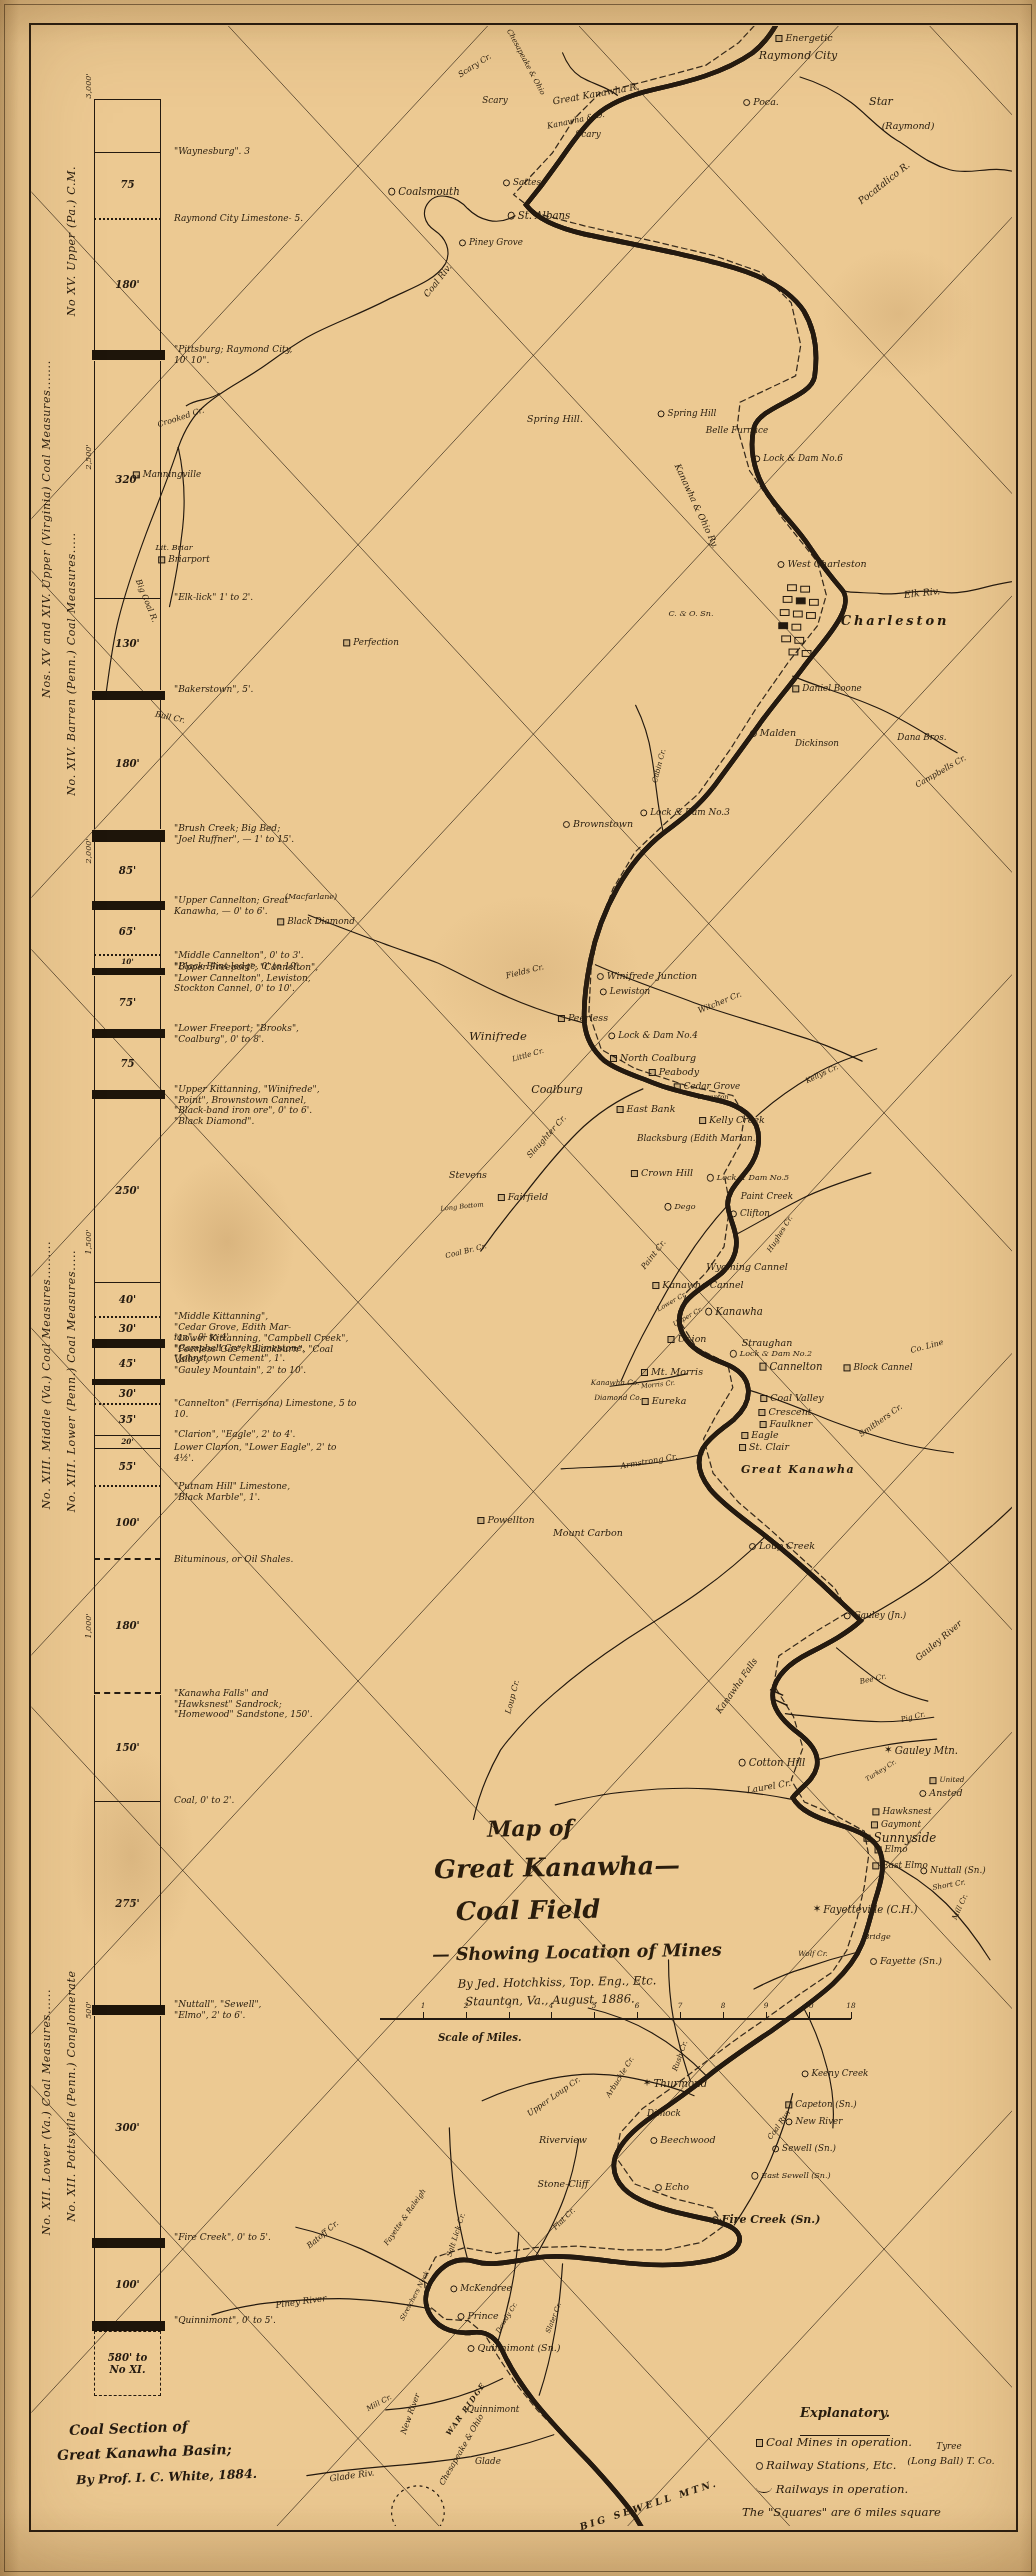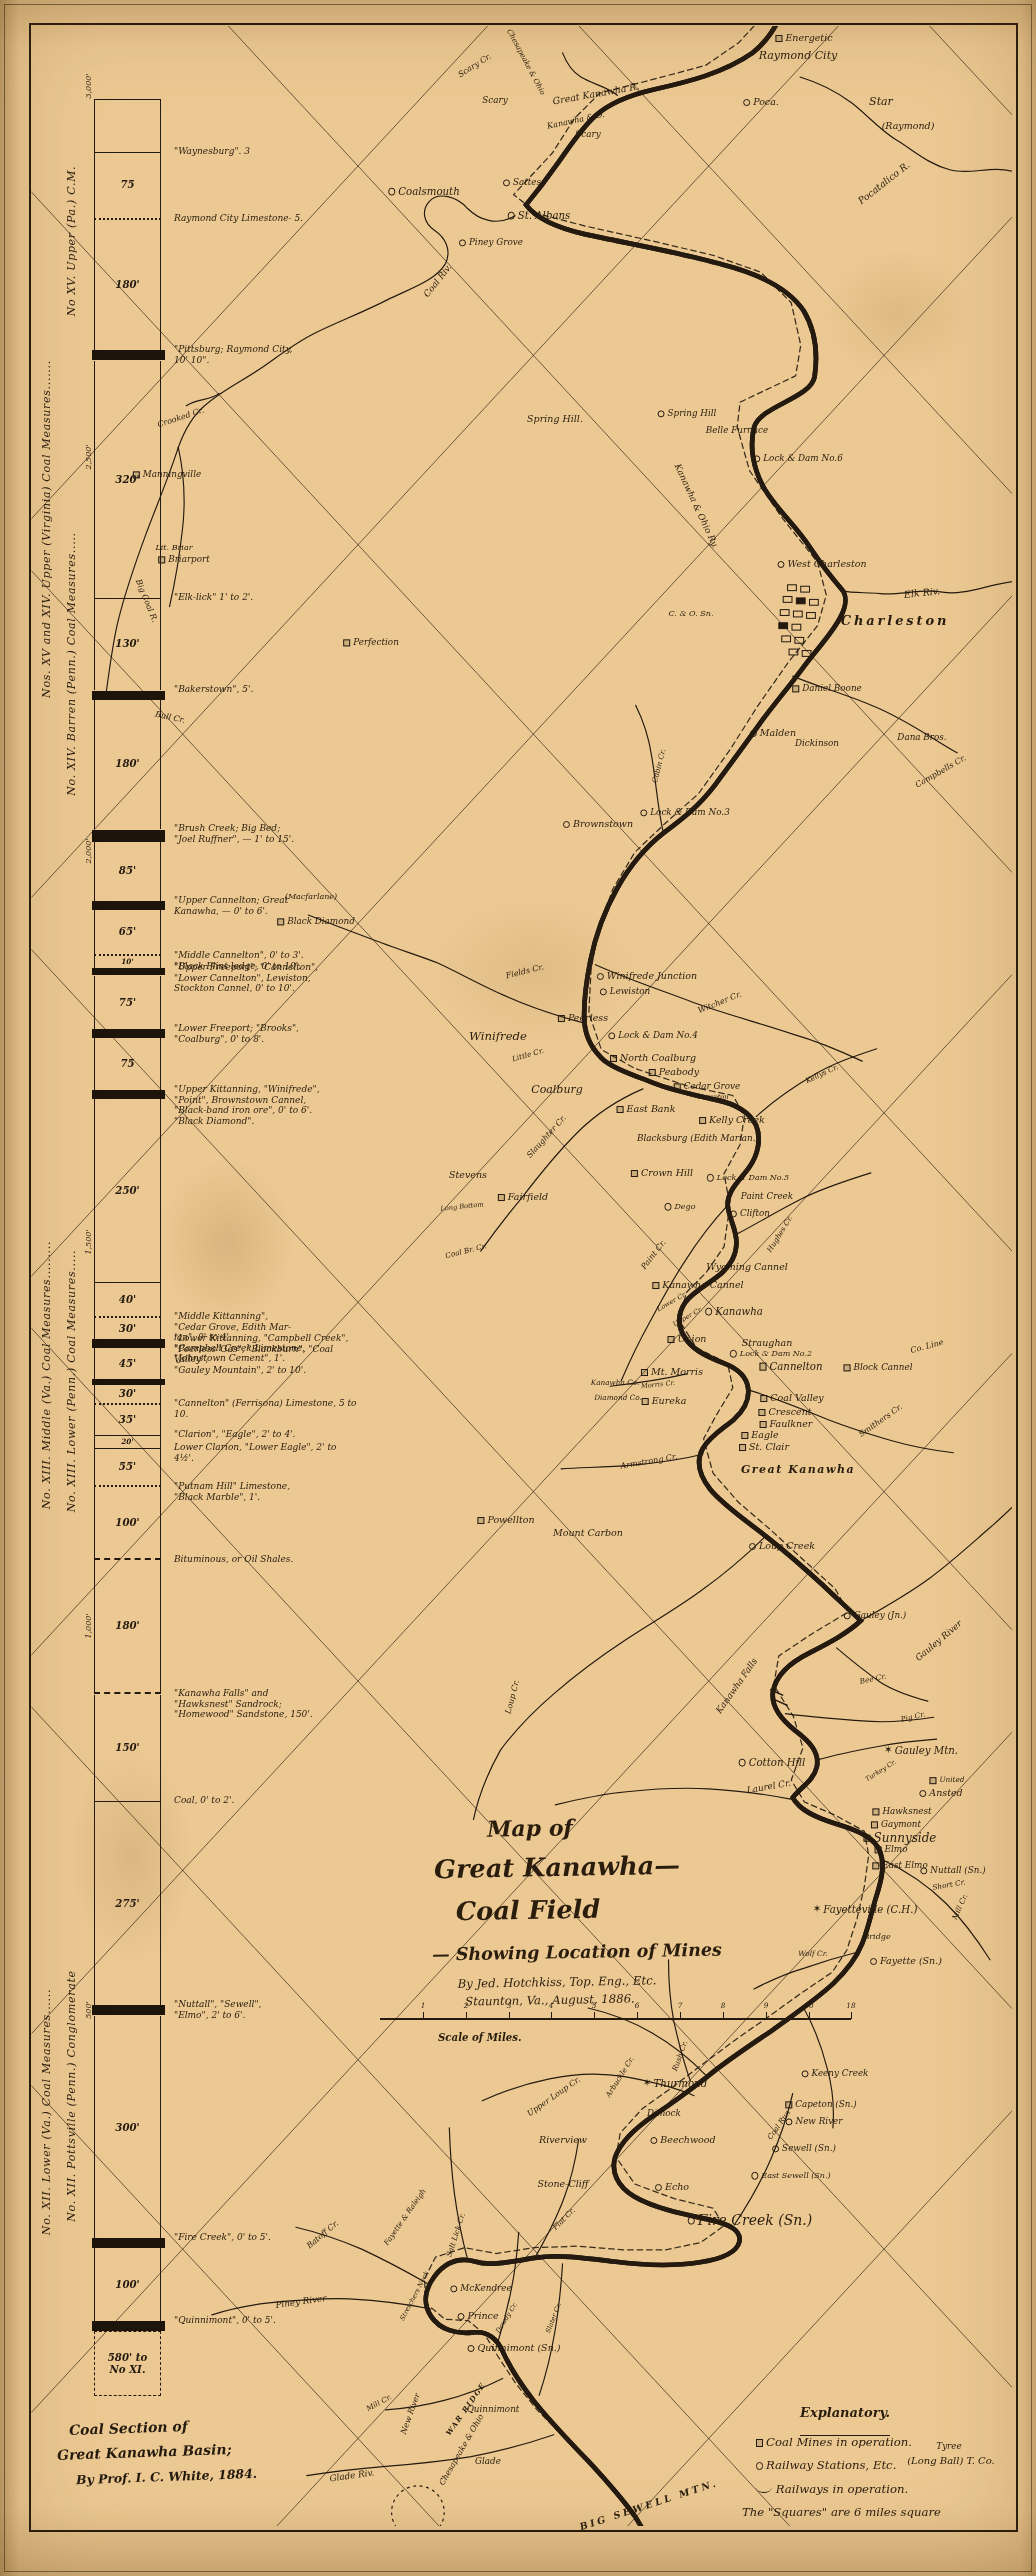--- a/index.html
+++ b/index.html
@@ -272,21 +272,21 @@
       <div class="lbl" style="left: 554px; top: 2097px; font-size: 8px; transform: translate(-50%, -50%) rotate(-35deg);">Upper Loup Cr.</div>
       <div class="lbl" style="left: 620px; top: 2077px; font-size: 7.3px; transform: translate(-50%, -50%) rotate(-58deg);">Arbuckle Cr.</div>
       <div class="lbl" style="left: 680px; top: 2056px; font-size: 7.3px; transform: translate(-50%, -50%) rotate(-70deg);">Rush Cr.</div>
       <div class="lbl" style="left: 779px; top: 2125px; font-size: 7.3px; transform: translate(-50%, -50%) rotate(-55deg);">Coal Run</div>
       <div class="lbl" style="left: 675px; top: 2084px; font-size: 10.2px; transform: translate(-50%, -50%) rotate(0deg);"><span class="sym st">✶</span>Thurmond</div>
       <div class="lbl" style="left: 664px; top: 2114px; font-size: 8.8px; transform: translate(-50%, -50%) rotate(0deg);">Dimock</div>
       <div class="lbl" style="left: 563px; top: 2140px; font-size: 9.5px; transform: translate(-50%, -50%) rotate(0deg);">Riverview</div>
       <div class="lbl" style="left: 683px; top: 2140px; font-size: 9.5px; transform: translate(-50%, -50%) rotate(0deg);"><span class="sym o"></span>Beechwood</div>
       <div class="lbl" style="left: 563px; top: 2184px; font-size: 9.5px; transform: translate(-50%, -50%) rotate(0deg);">Stone-Cliff</div>
       <div class="lbl" style="left: 672px; top: 2187px; font-size: 9.5px; transform: translate(-50%, -50%) rotate(0deg);"><span class="sym o"></span>Echo</div>
-      <div class="lbl" style="left: 750px; top: 2220px; font-size: 14px; transform: translate(-50%, -50%) rotate(0deg);"><span class="sym o"></span>Fire Creek (Sn.)</div>
+      <div class="lbl" style="left: 766px; top: 2220px; font-size: 11px; transform: translate(-50%, -50%) rotate(0deg); font-weight: bold;"><span class="sym o"></span>Fire Creek (Sn.)</div>
       <div class="lbl" style="left: 564px; top: 2219px; font-size: 7.3px; transform: translate(-50%, -50%) rotate(-45deg);">Flat Cr.</div>
       <div class="lbl" style="left: 405px; top: 2217px; font-size: 7.3px; transform: translate(-50%, -50%) rotate(-55deg);">Fayette &amp; Raleigh</div>
       <div class="lbl" style="left: 456px; top: 2235px; font-size: 7.3px; transform: translate(-50%, -50%) rotate(-72deg);">Salt Lick Cr.</div>
       <div class="lbl" style="left: 323px; top: 2235px; font-size: 8px; transform: translate(-50%, -50%) rotate(-40deg);">Batoff Cr.</div>
       <div class="lbl" style="left: 301px; top: 2302px; font-size: 8.8px; transform: translate(-50%, -50%) rotate(-8deg);">Piney River</div>
       <div class="lbl" style="left: 415px; top: 2296px; font-size: 6.6px; transform: translate(-50%, -50%) rotate(-62deg);">Stretchers Neck</div>
       <div class="lbl" style="left: 481px; top: 2289px; font-size: 8.8px; transform: translate(-50%, -50%) rotate(0deg);"><span class="sym o"></span>McKendree</div>
       <div class="lbl" style="left: 478px; top: 2316px; font-size: 9.5px; transform: translate(-50%, -50%) rotate(0deg);"><span class="sym o"></span>Prince</div>
       <div class="lbl" style="left: 507px; top: 2318px; font-size: 6.6px; transform: translate(-50%, -50%) rotate(-58deg);">Dowdy Cr.</div>
       <div class="lbl" style="left: 554px; top: 2318px; font-size: 6.6px; transform: translate(-50%, -50%) rotate(-68deg);">Slater Cr.</div>

